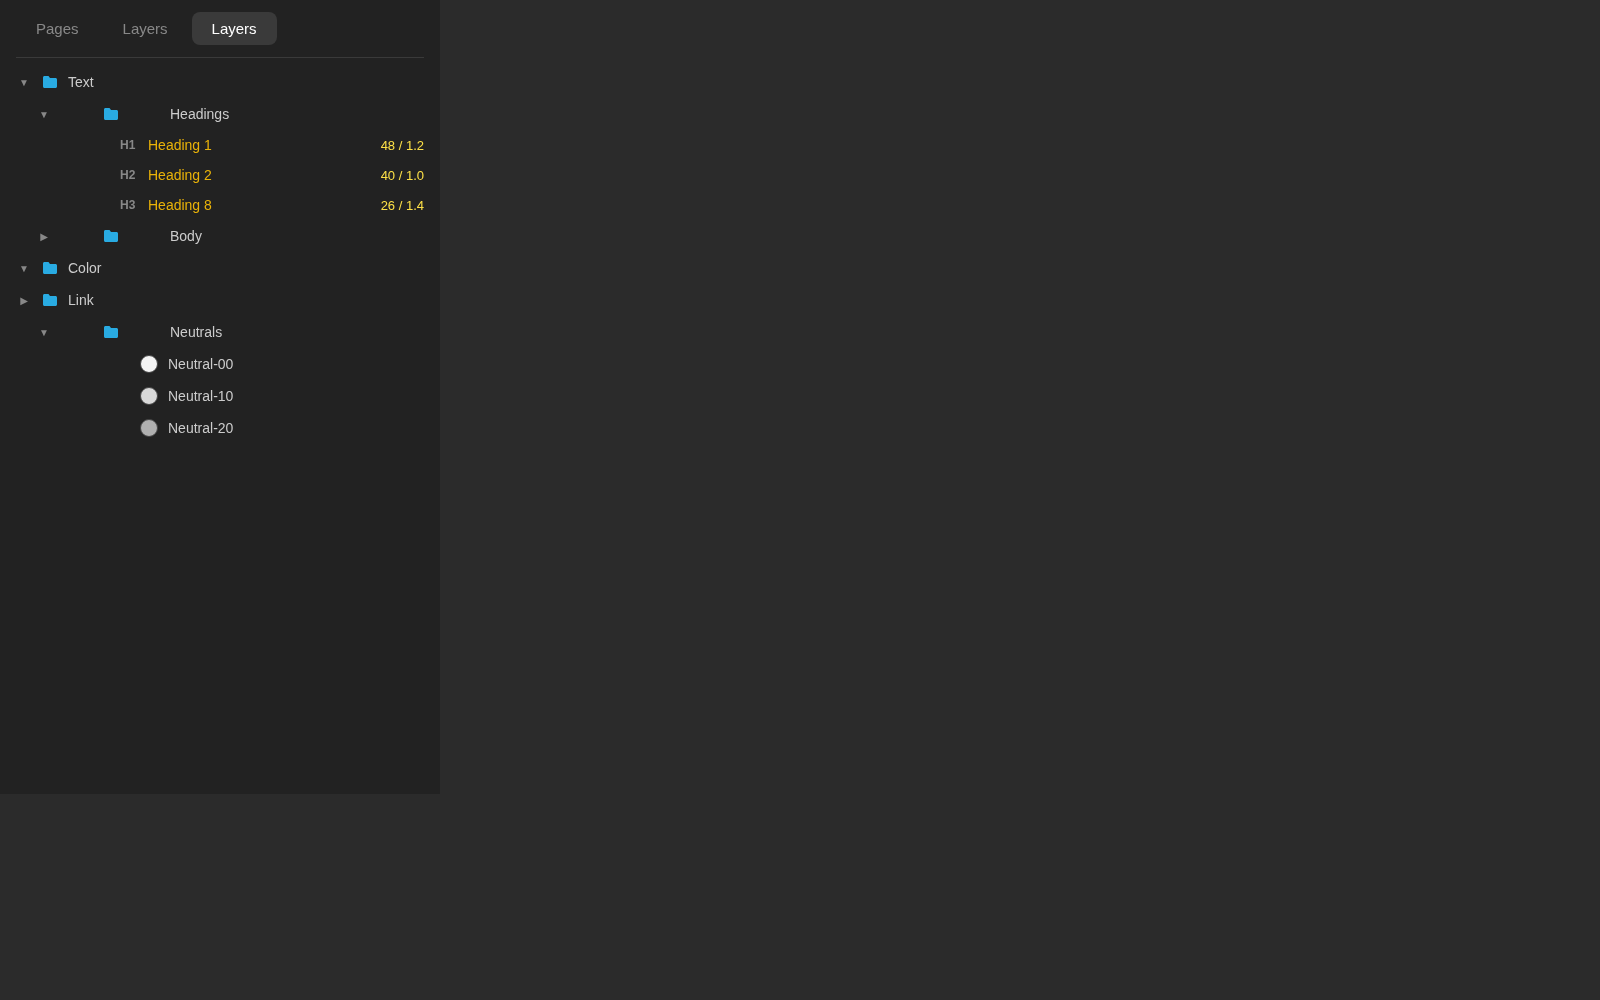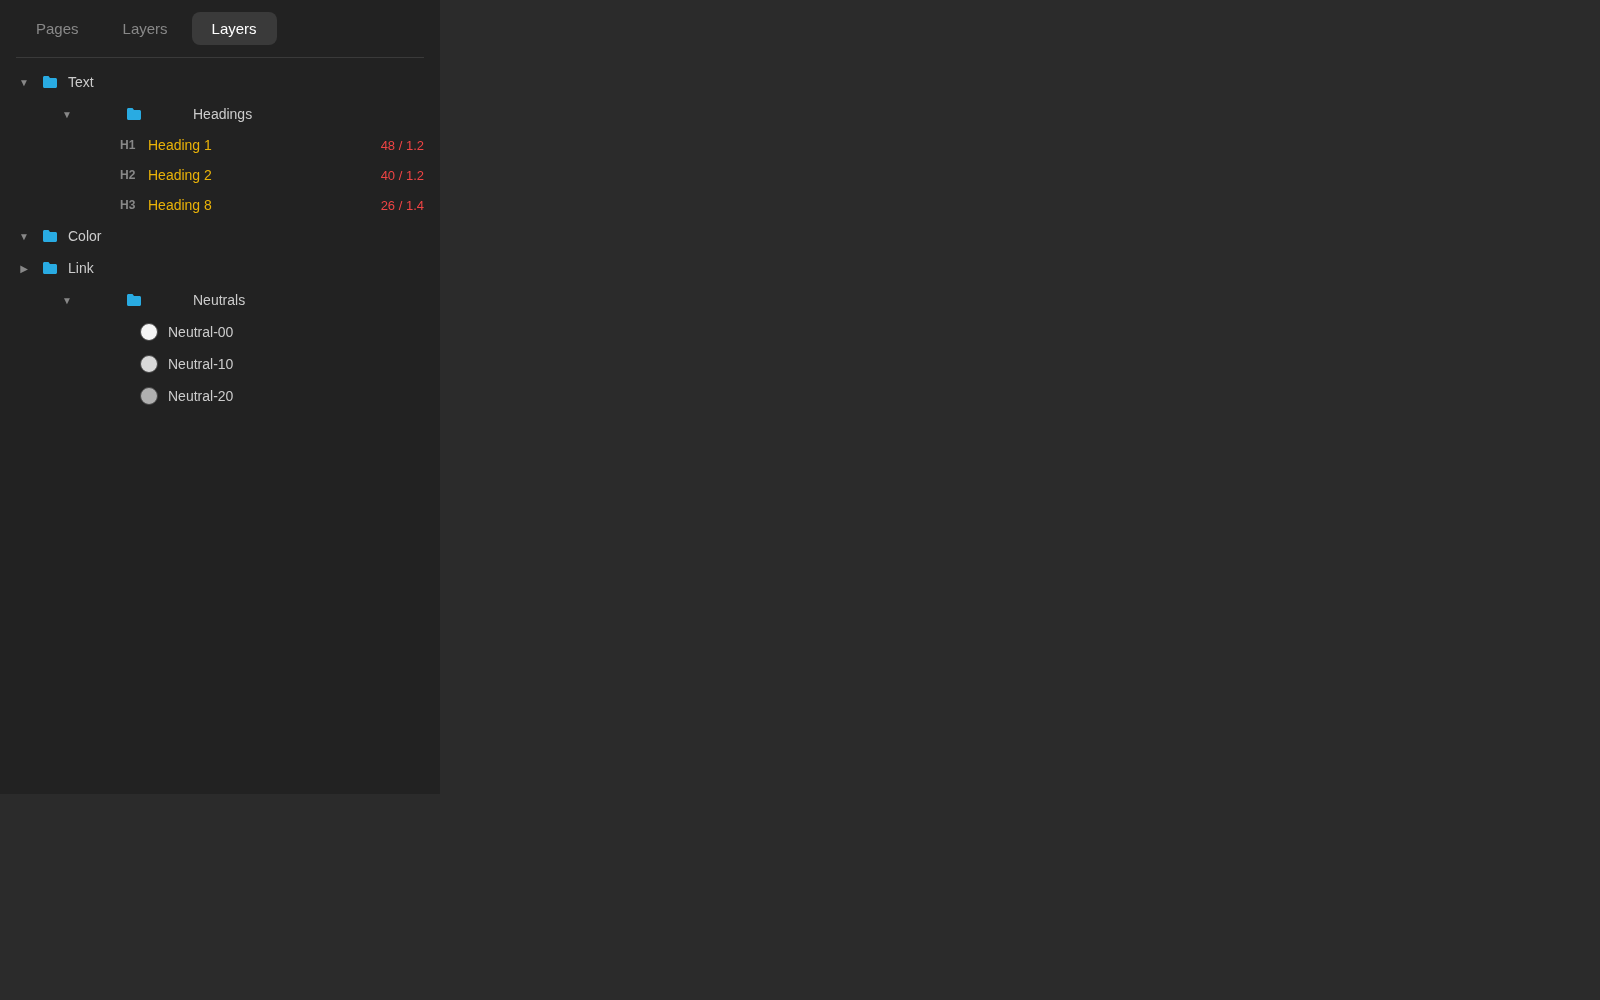--- a/index.html
+++ b/index.html
@@ -132,21 +132,21 @@
       color: #cccccc;
     }
 
     
     .level-0 {
       padding-left: 16px;
     }
 
     
     .level-1 {
-      padding-left: 59px;
+      padding-left: 36px;
       gap: 41px;
     }
 
     .heading-row {
       display: flex;
       align-items: center;
       padding: 7px 16px 7px 120px;
       cursor: pointer;
     }
 
@@ -159,21 +159,21 @@
     }
 
     .heading-name {
       font-size: 14px;
       color: #eab308;
       flex: 1;
     }
 
     .heading-size {
       font-size: 13px;
-      color: #ef4444;
+      color: #fde047;
     }
 
     .color-swatch {
       width: 18px;
       height: 18px;
       border-radius: 50%;
       margin-right: 10px;
       flex-shrink: 0;
     }
 
@@ -236,29 +236,38 @@
 
     <div class="heading-row">
       <span class="heading-tag">H1</span>
       <span class="heading-name">Heading 1</span>
       <span class="heading-size">48 / 1.2</span>
     </div>
 
     <div class="heading-row">
       <span class="heading-tag">H2</span>
       <span class="heading-name">Heading 2</span>
-      <span class="heading-size">40 / 1.2</span>
+      <span class="heading-size">40 / 1.0</span>
     </div>
 
     <div class="heading-row">
       <span class="heading-tag">H3</span>
       <span class="heading-name">Heading 8</span>
       <span class="heading-size">26 / 1.4</span>
     </div>
 
+    <div class="tree-item level-1">
+      <span class="chevron right"></span>
+      <span class="folder-icon">
+        <svg viewBox="0 0 20 20" fill="none" xmlns="http://www.w3.org/2000/svg">
+          <path d="M3 5.5C3 4.67 3.67 4 4.5 4H8.5L10 6H15.5C16.33 6 17 6.67 17 7.5V14.5C17 15.33 16.33 16 15.5 16H4.5C3.67 16 3 15.33 3 14.5V5.5Z" fill="#29abe2"></path>
+        </svg>
+      </span>
+      <span class="item-label">Body</span>
+    </div>
 
     <div class="tree-item level-0">
       <span class="chevron down"></span>
       <span class="folder-icon">
         <svg viewBox="0 0 20 20" fill="none" xmlns="http://www.w3.org/2000/svg">
           <path d="M3 5.5C3 4.67 3.67 4 4.5 4H8.5L10 6H15.5C16.33 6 17 6.67 17 7.5V14.5C17 15.33 16.33 16 15.5 16H4.5C3.67 16 3 15.33 3 14.5V5.5Z" fill="#29abe2"></path>
         </svg>
       </span>
       <span class="item-label">Color</span>
     </div>

